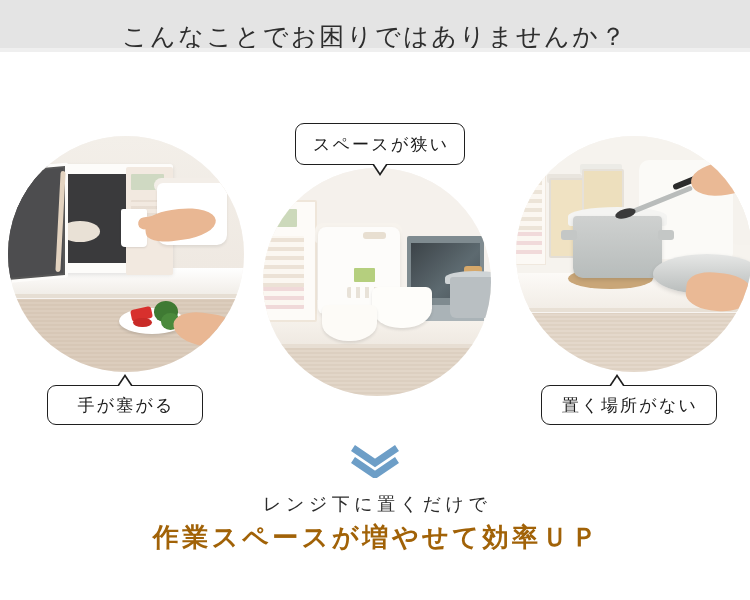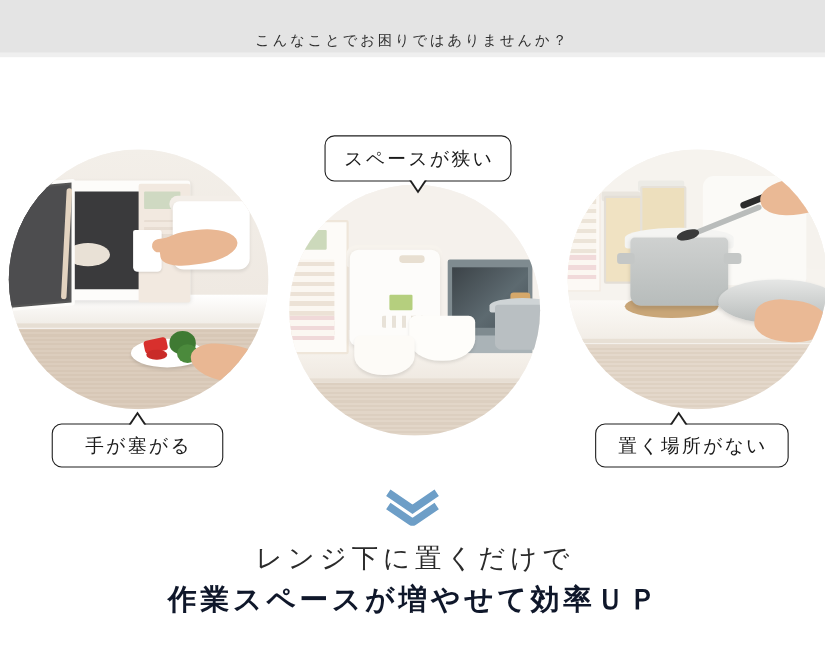--- a/index.html
+++ b/index.html
@@ -34,21 +34,21 @@
     justify-content: center;
   }
   .header-band::after {
     content: "";
     position: absolute;
     left: 0; bottom: -4px;
     width: 750px; height: 4px;
     background: #efefef;
   }
   .header-title {
-    font-size: 13px;
+    font-size: 25px;
     color: #2e2e2e;
     letter-spacing: 2.6px;
     font-weight: 500;
     line-height: 1;
     white-space: nowrap;
     margin-top: 24px;
   }
 
   
   .photo-circle {
@@ -285,21 +285,21 @@
   }
 
   
   .caption {
     position: absolute;
     left: 0; top: 492px;
     width: 750px;
     text-align: center;
   }
   .caption-line1 {
-    font-size: 24px;
+    font-size: 18px;
     color: #2b2b2b;
     letter-spacing: 4.5px;
     line-height: 1.35;
     font-weight: 500;
     text-indent: 4.5px;
   }
   .caption-line2 {
     font-size: 26px;
     letter-spacing: 3.6px;
     line-height: 1.35;
@@ -417,16 +417,16 @@
 
   <div class="chevrons">
     <svg width="52" height="34" viewBox="0 0 52 34">
       <polyline points="4,4 26,19 48,4" fill="none" stroke="#6d9ec7" stroke-width="7" stroke-linecap="butt" stroke-linejoin="miter"></polyline>
       <polyline points="4,16 26,31 48,16" fill="none" stroke="#6d9ec7" stroke-width="7" stroke-linecap="butt" stroke-linejoin="miter"></polyline>
     </svg>
   </div>
 
   <div class="caption">
     <div class="caption-line1" style="color: rgb(43, 43, 43);">レンジ下に置くだけで</div>
-    <div class="caption-line2" style="color: #0f172a;">作業スペースが増やせて効率ＵＰ</div>
+    <div class="caption-line2" style="color: #a16207;">作業スペースが増やせて効率ＵＰ</div>
   </div>
 
 </div>
 
 </body></html>

